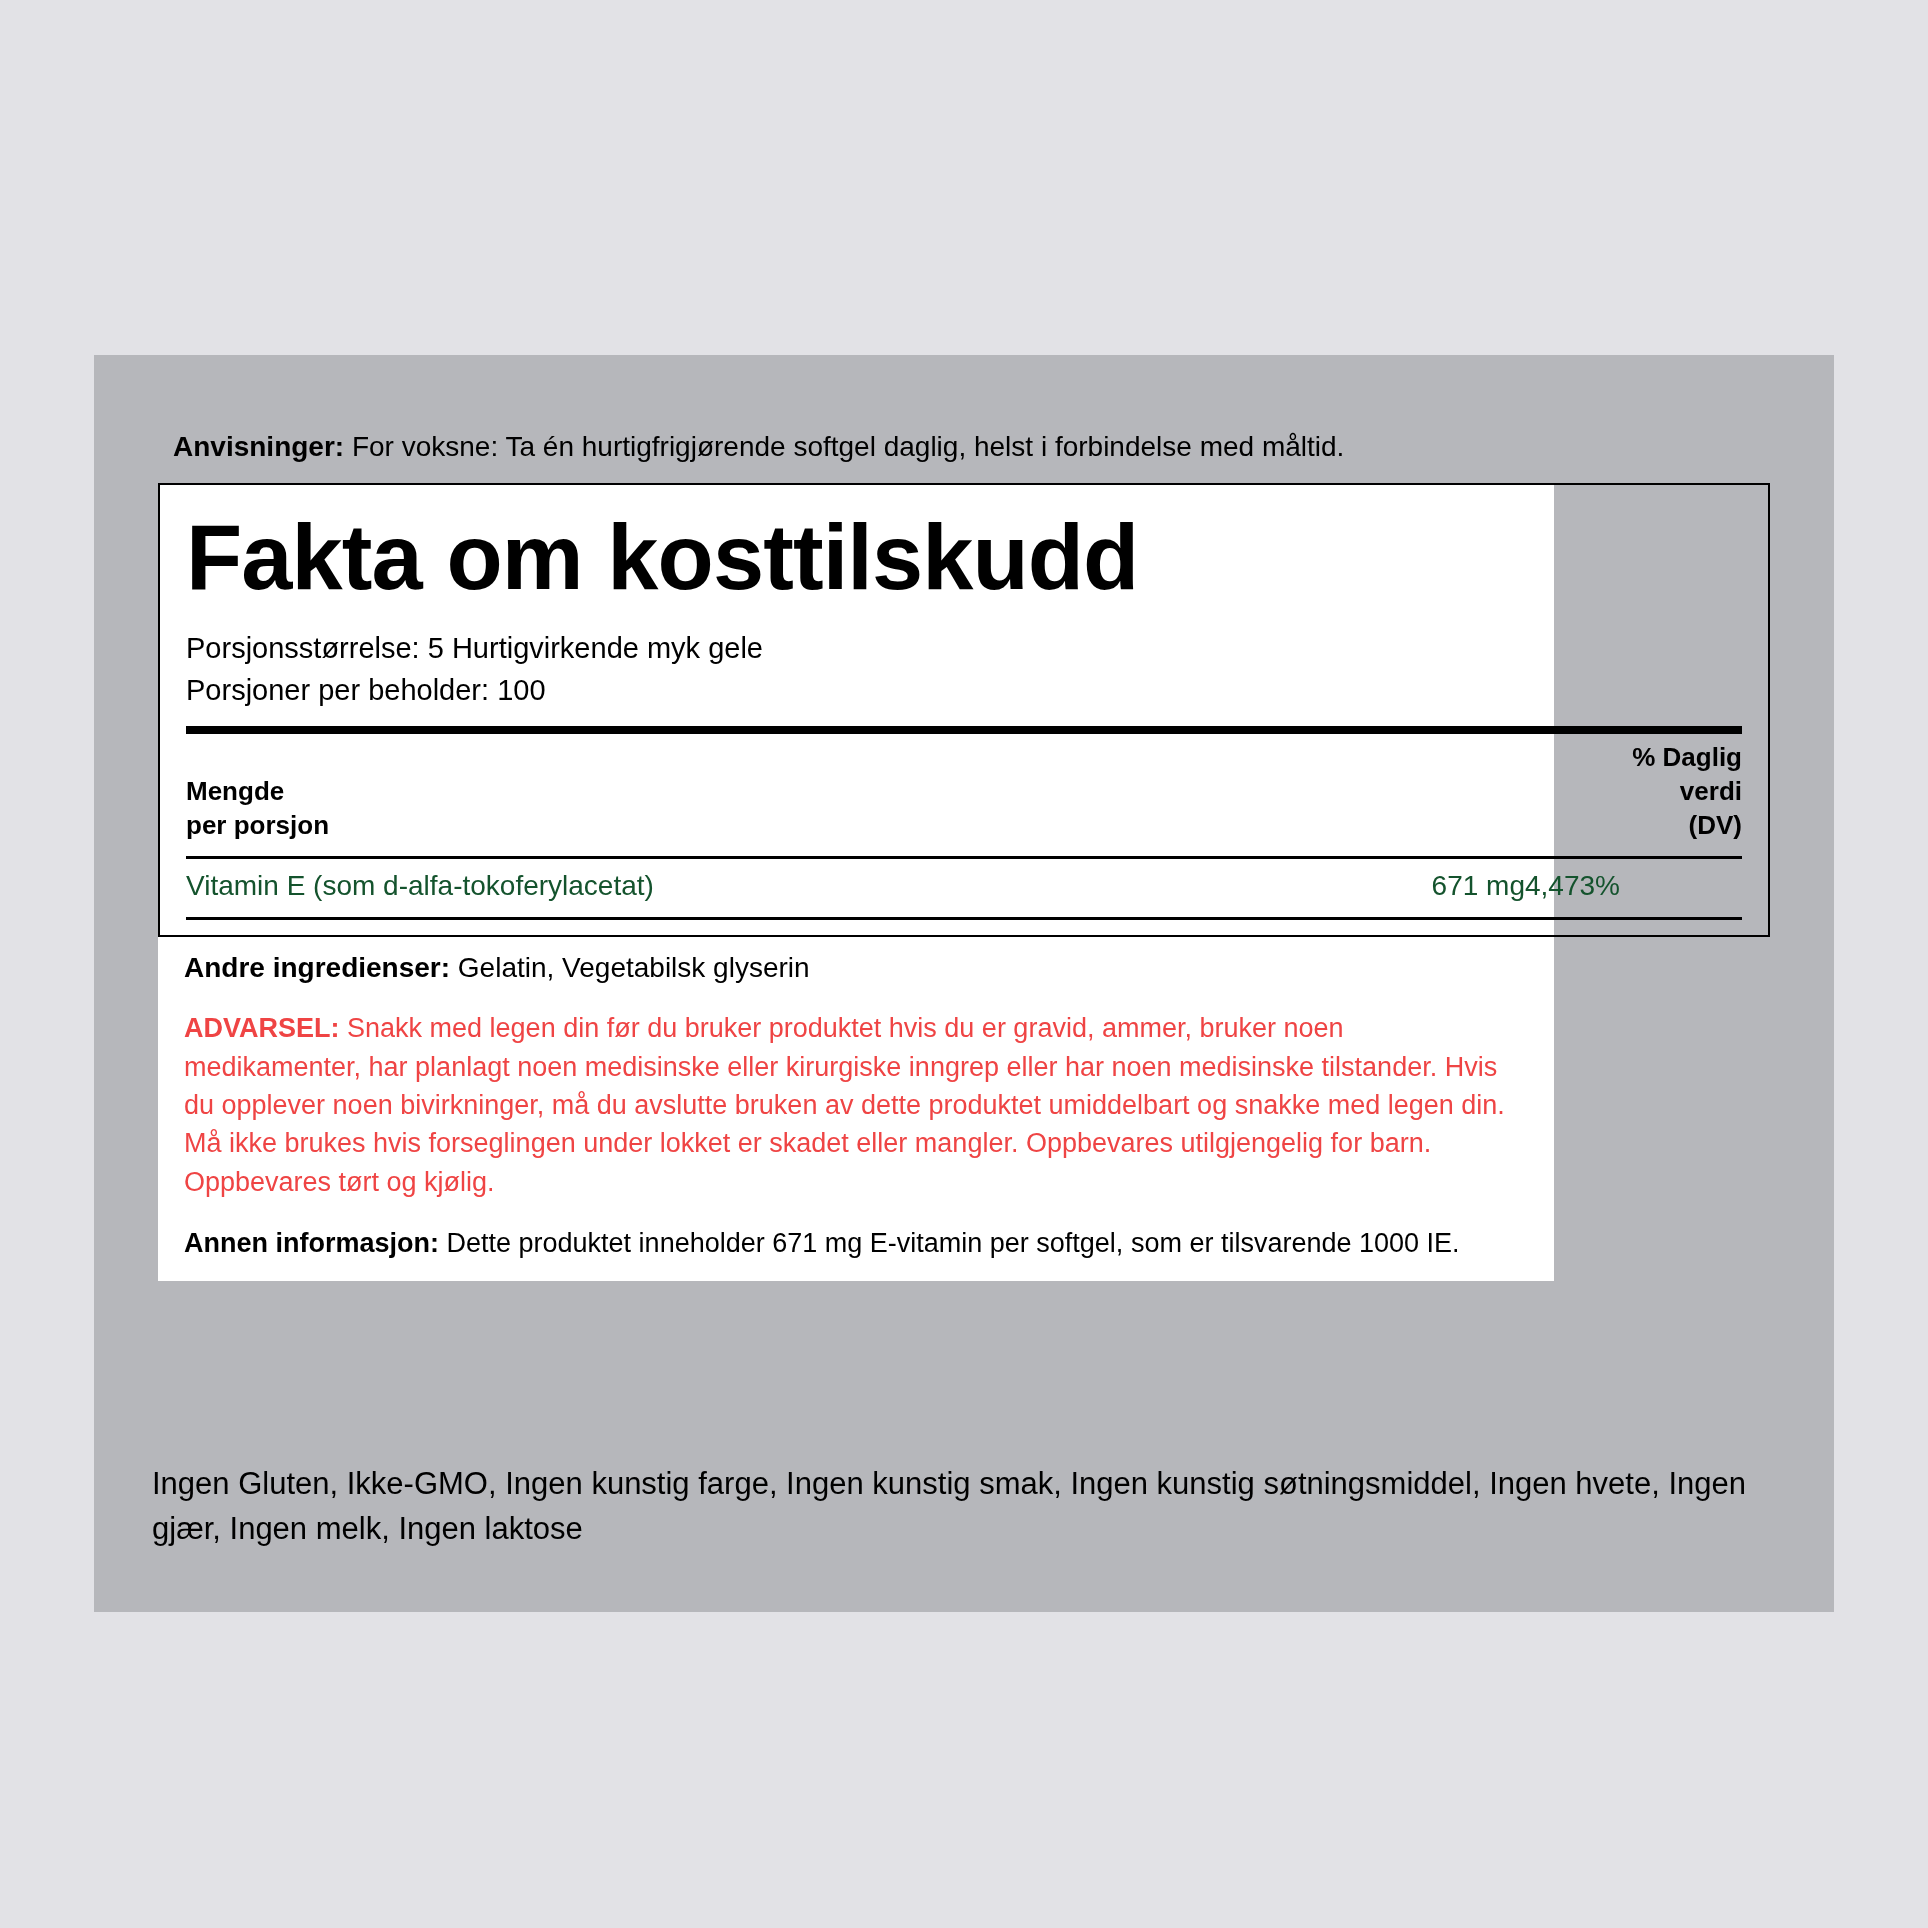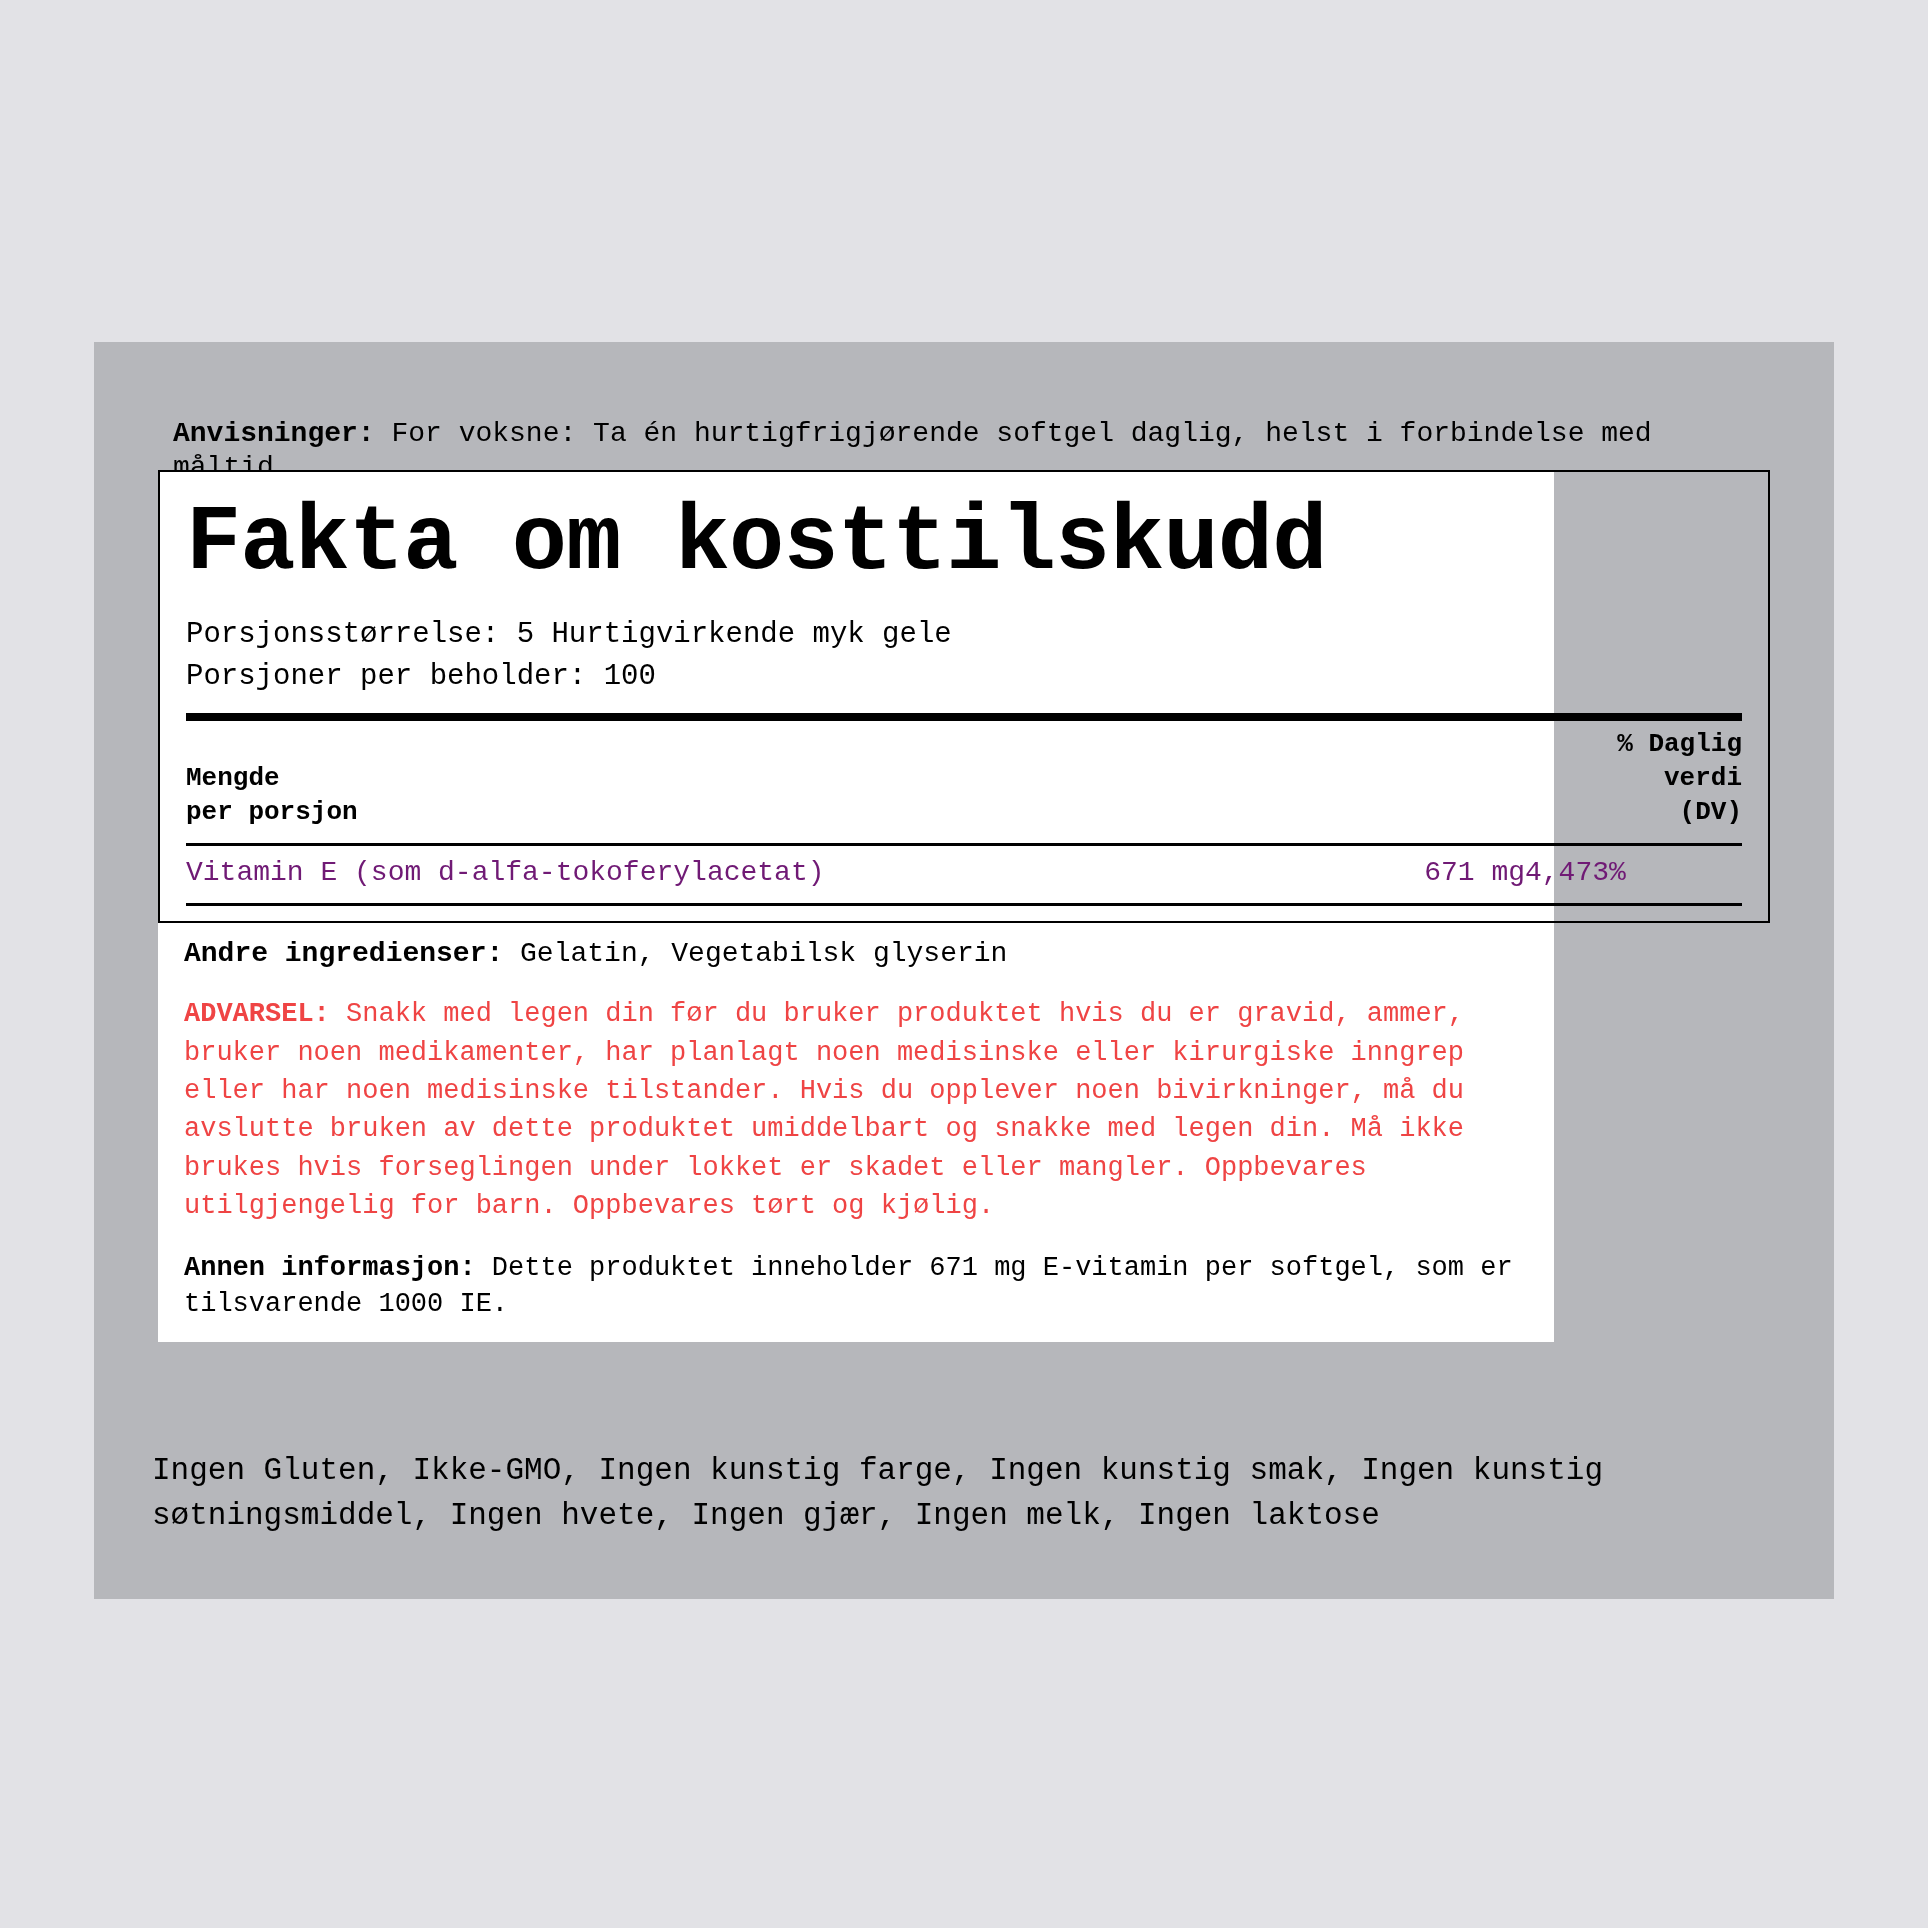--- a/index.html
+++ b/index.html
@@ -10,26 +10,25 @@
     width: 1928px;
     height: 1928px;
     background: #e2e2e6;
     font-family: "Liberation Sans", sans-serif;
     -webkit-font-smoothing: antialiased;
   }
 
   .label-outer {
     position: absolute;
     left: 94px;
-    top: 342px;
+    top: 355px;
     width: 1740px;
     height: 1257px;
     background: #b6b7bb;
     box-sizing: border-box;
-    font-family: Liberation Mono, monospace;
   }
 
   .directions {
     position: absolute;
     left: 79px;
     top: 75px;
     width: 1601px;
     font-size: 28px;
     color: #000;
     line-height: 1.2;
@@ -103,21 +102,21 @@
     line-height: 1.3;
     color: #000;
     text-align: right;
   }
 
   .nutrient-row {
     display: flex;
     align-items: baseline;
     padding: 11.3px 0 9.4px 0;
     font-size: 28px;
-    color: #701a75;
+    color: #14532d;
   }
   .nutrient-name { flex: 1 1 auto; }
   .nutrient-amt { width: 207px; text-align: right; }
   .nutrient-dv  { width: 217px; text-align: left; }
 
   .below-block {
     padding: 13px 26px 19px 26px;
     box-sizing: border-box;
   }
   .other-ing {

